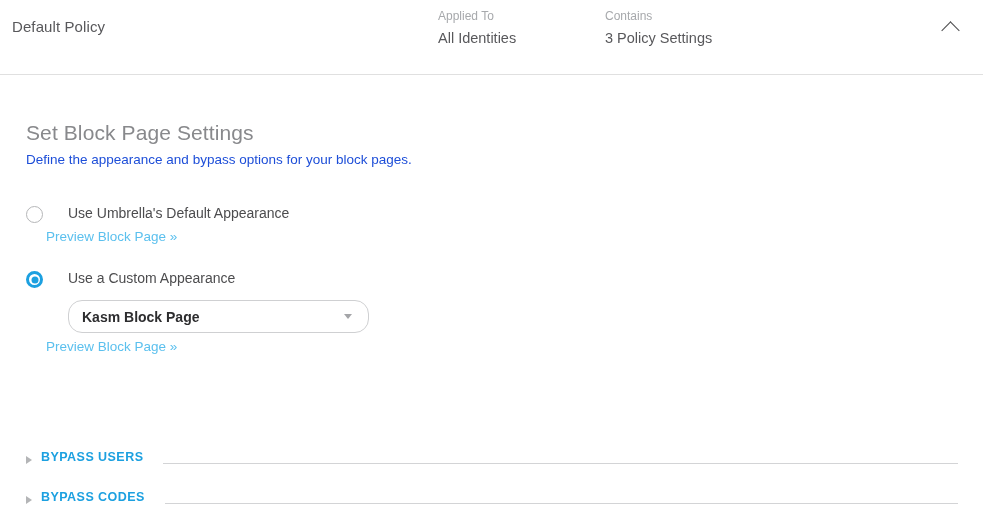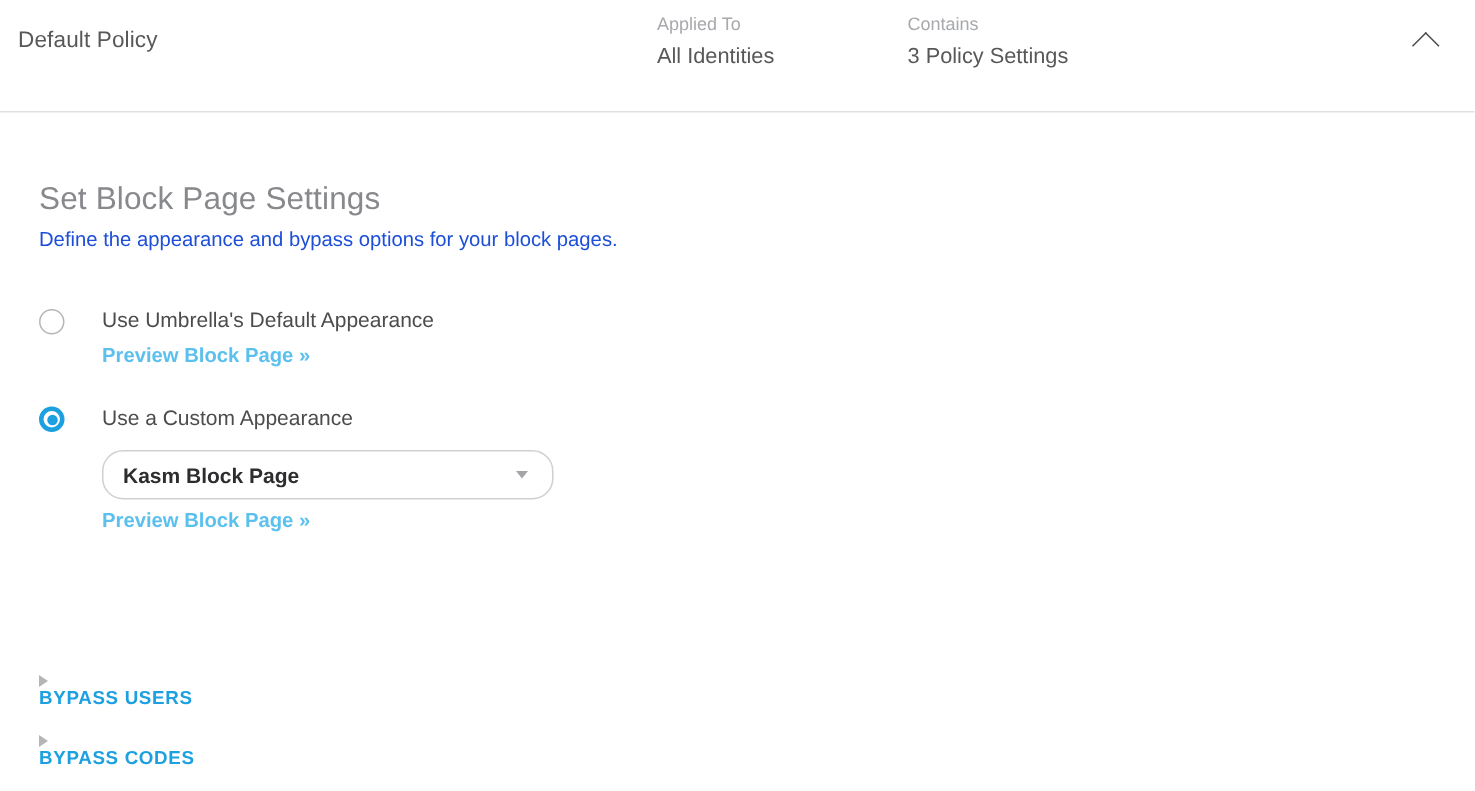--- a/index.html
+++ b/index.html
@@ -137,27 +137,26 @@
   }
   .radio-label {
     margin-left: 25px;
     font-size: 14px;
     color: #4c4c4e;
     line-height: 17px;
     cursor: pointer;
   }
   .preview-link {
     display: inline-block;
-    margin-left: 42px;
+    margin-left: 20px;
     margin-top: 6px;
     font-size: 13.5px;
     color: #5bc0ee;
     text-decoration: none;
     cursor: pointer;
-    font-weight: bold;
   }
 
   
   .select-wrap {
     position: relative;
     margin-left: 42px;
     margin-top: 12px;
     width: 301px;
     height: 33px;
     border: 1px solid #cfd0d2;
@@ -185,23 +184,22 @@
     margin-right: 16px;
     flex: 0 0 auto;
   }
 
   
   .bypass-row {
     position: absolute;
     left: 26px;
     right: 25px;
     display: flex;
-    align-items: flex-start;
-    cursor: pointer;
-    flex-direction: column;
+    align-items: flex-end;
+    cursor: pointer;
   }
   .bypass-row.users { top: 375px; }
   .bypass-row.codes { top: 415px; }
 
   .bypass-caret {
     width: 0;
     height: 0;
     border-top: 4.5px solid transparent;
     border-bottom: 4.5px solid transparent;
     border-left: 6px solid #b4b5b7;

